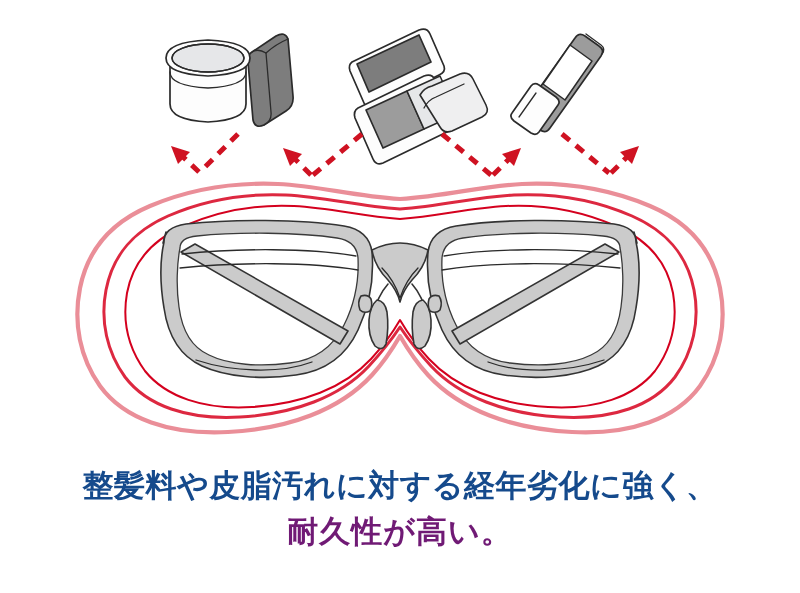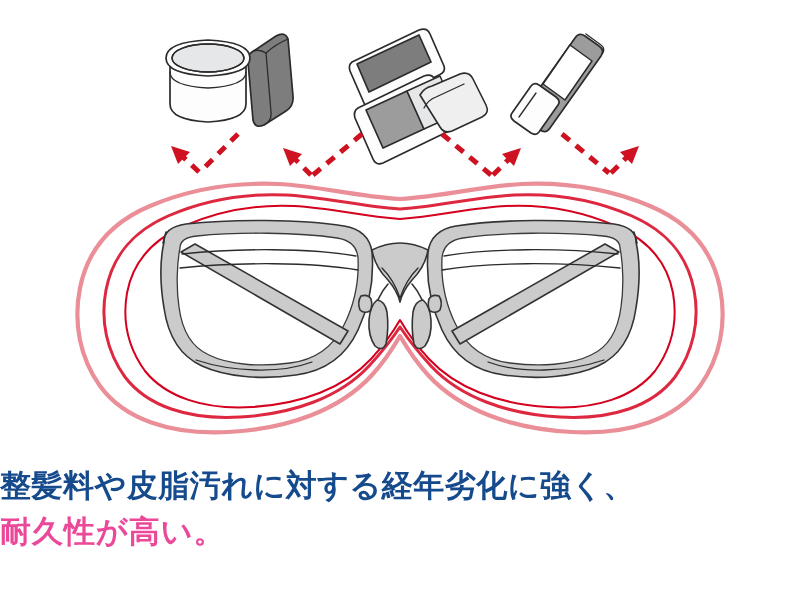--- a/index.html
+++ b/index.html
@@ -27,21 +27,21 @@
     left: 0; top: 0;
     width: 800px;
     height: 593px;
     display: block;
   }
   .caption-layer {
     position: absolute;
     left: 0;
     top: 462px;
     width: 800px;
-    text-align: left;
+    text-align: center;
     pointer-events: none;
   }
   .caption-line {
     display: block;
     font-family: "DejaVu Sans", "Liberation Sans", sans-serif;
     font-size: 31px;
     line-height: 46px;
     font-weight: 700;
     letter-spacing: 0.5px;
     color: #154A8C;
@@ -274,16 +274,16 @@
       <path class="frm" d="M439,296 Q432,294 429,299 Q427,306 430,311 Q436,314 440,310 Q443,302 439,296 Z"></path>
 
       <path class="olT" d="M196,360 C232,372 280,374 312,362"></path>
       <path class="olT" d="M604,360 C568,372 520,374 488,362"></path>
     </g>
 
   </svg>
 
   <div class="caption-layer">
     <span class="caption-line line1" style="color: rgb(21, 74, 140);">整髪料や皮脂汚れに対する経年劣化に強く、</span>
-    <span class="caption-line line2" style="color: #ec4899;">耐久性が高い。</span>
+    <span class="caption-line line2" style="color: #701a75;">耐久性が高い。</span>
   </div>
 
 </div>
 
 </body></html>

